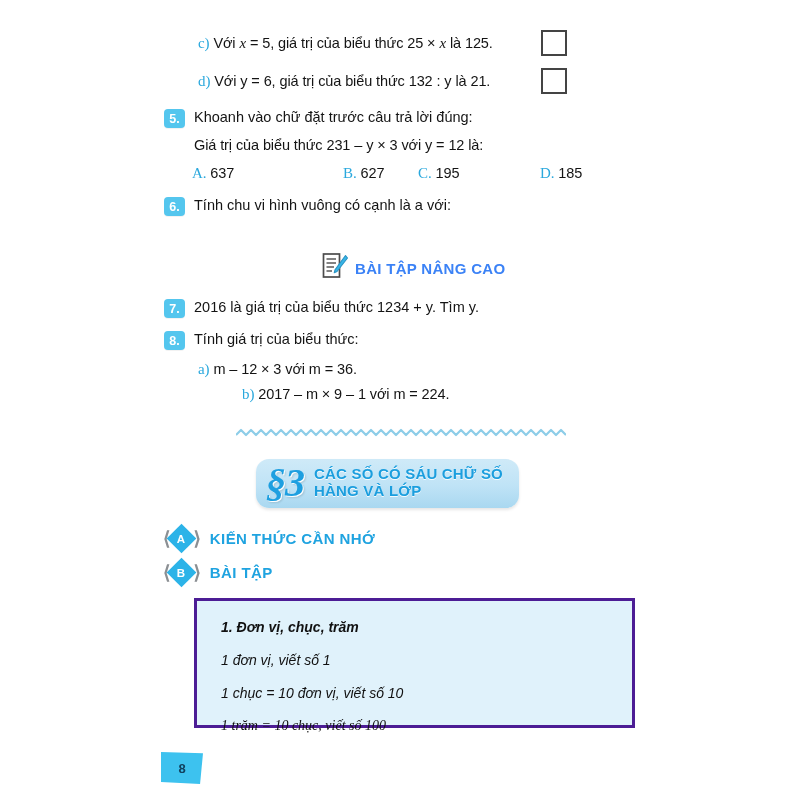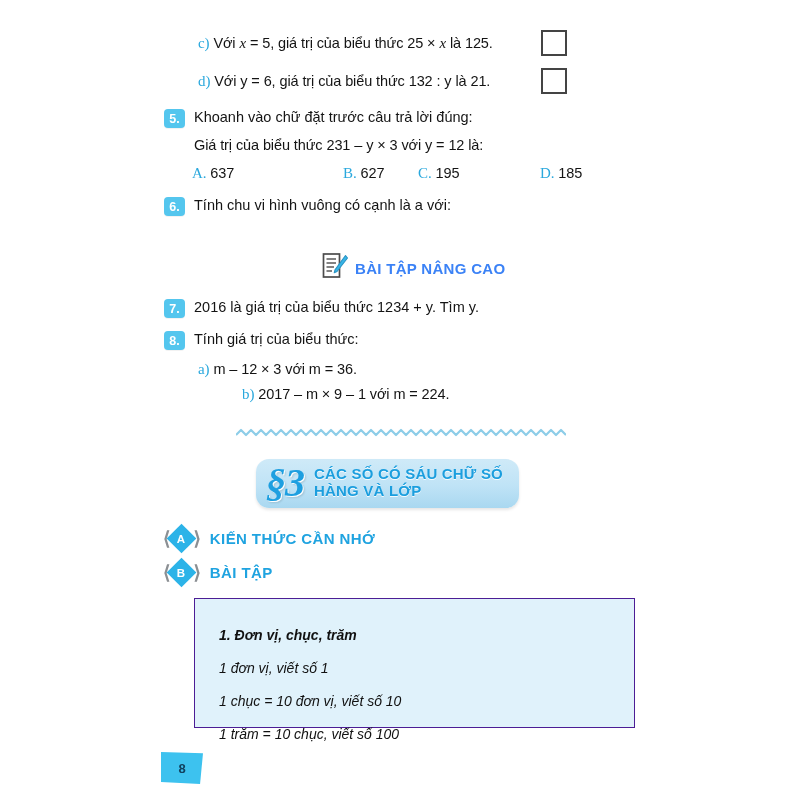--- a/index.html
+++ b/index.html
@@ -168,38 +168,38 @@
     font-size: 15px;
     font-weight: bold;
     color: #1fa3e0;
     letter-spacing: 0.4px;
   }
 
   
   .kbox {
     position: absolute;
     background: #e0f2fb;
-    border: 1px solid #4c1d95;
+    border: 3px solid #4c1d95;
     box-sizing: border-box;
-    padding: 28px 24px;
+    padding: 18px 24px;
   }
   .kbox-title {
     font-size: 14px;
     font-weight: bold;
     font-style: italic;
     color: #111111;
     margin-bottom: 17px;
   }
   .kbox-line {
     font-size: 14px;
     font-style: italic;
     color: #111111;
     margin-bottom: 17px;
   }
-  .kbox-line:last-child { margin-bottom: 9px; }
+  .kbox-line:last-child { margin-bottom: 9px; font-family: Liberation Serif, serif; }
 
   
   .pagetag {
     position: absolute;
     width: 42px;
     height: 32px;
     background: #3dc2ef;
     display: flex;
     align-items: center;
     justify-content: center;

